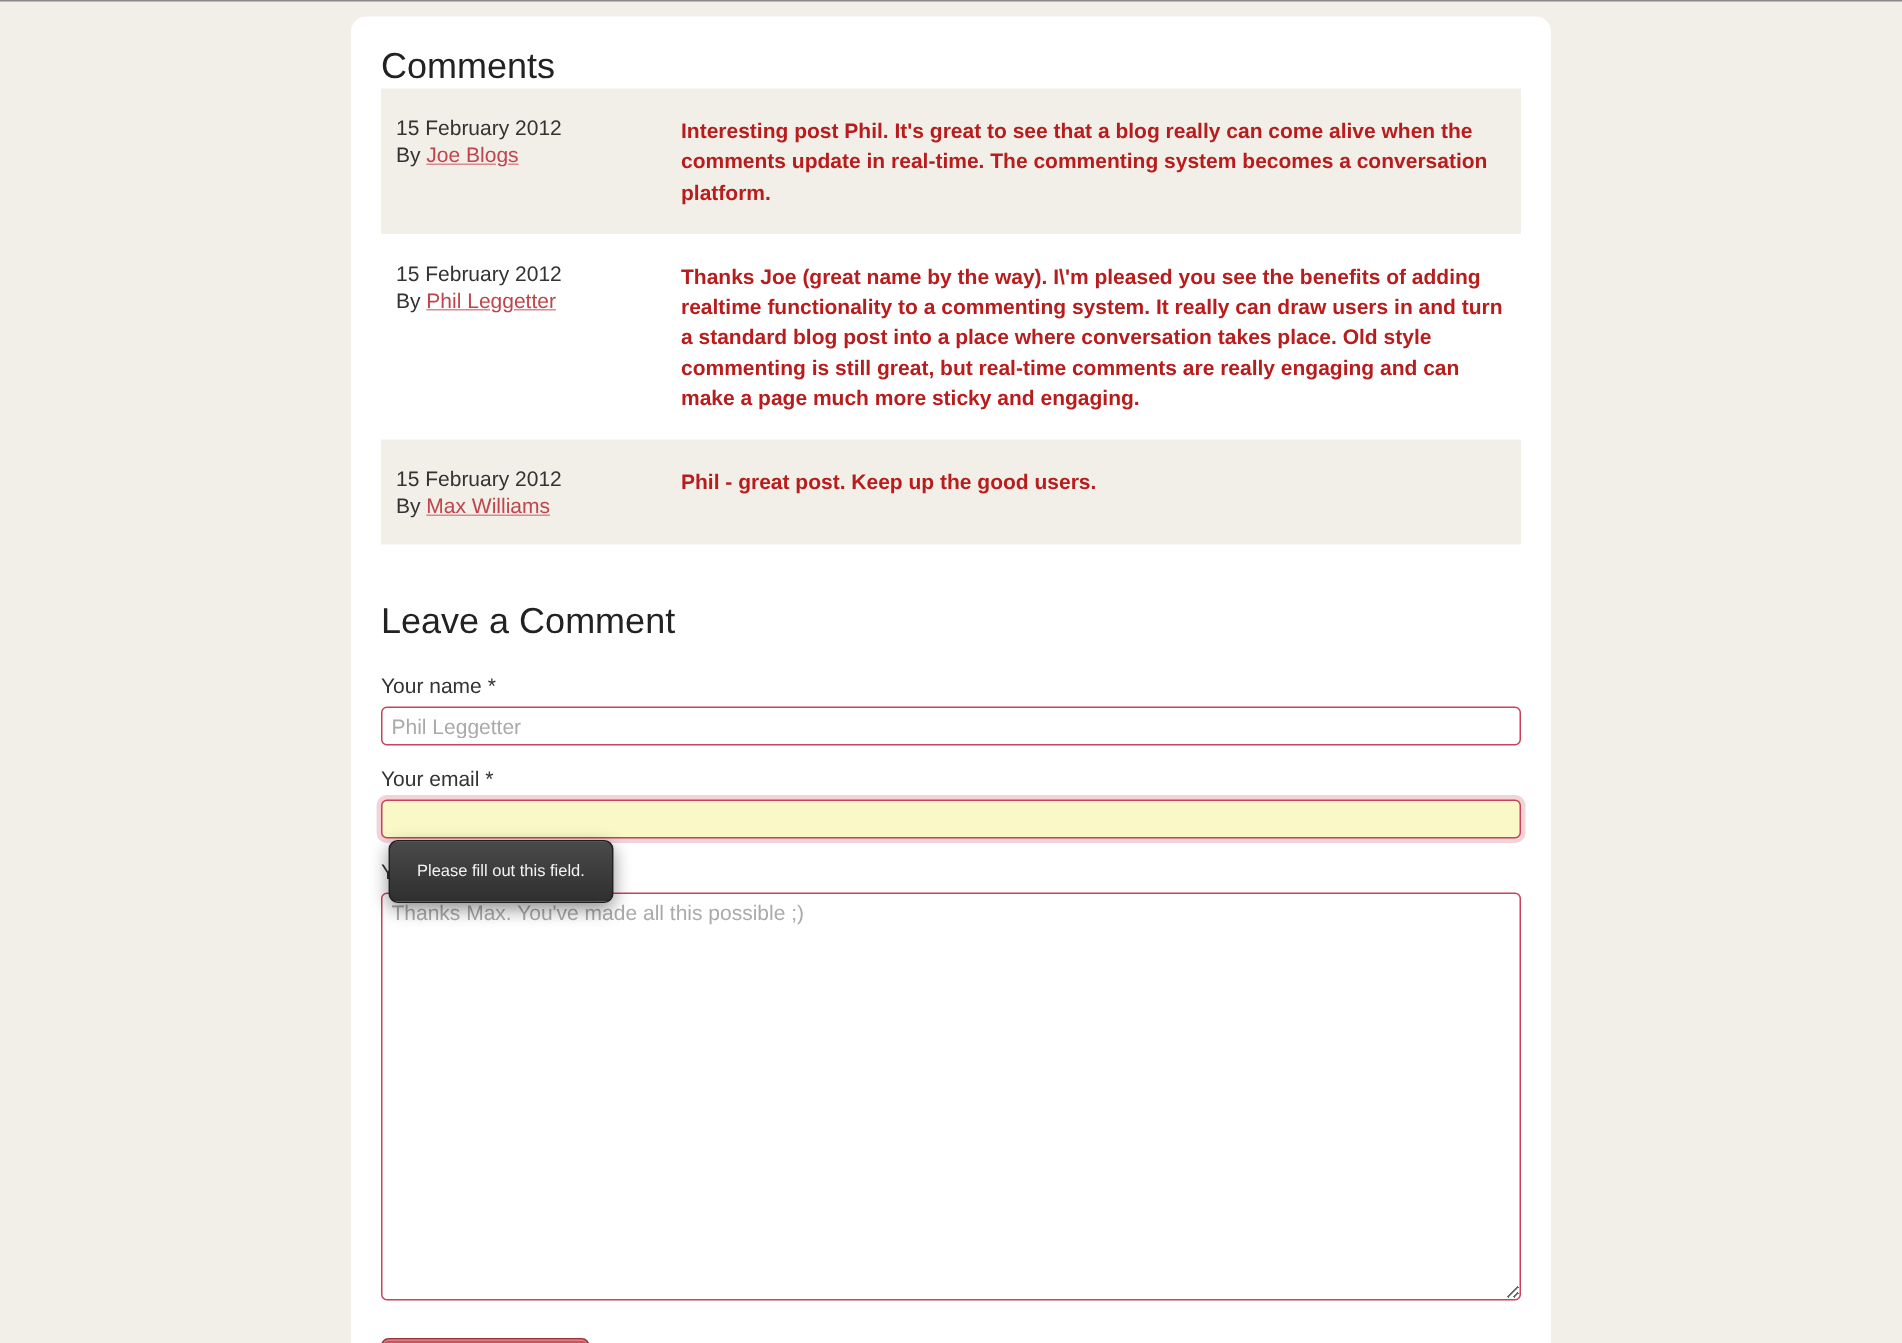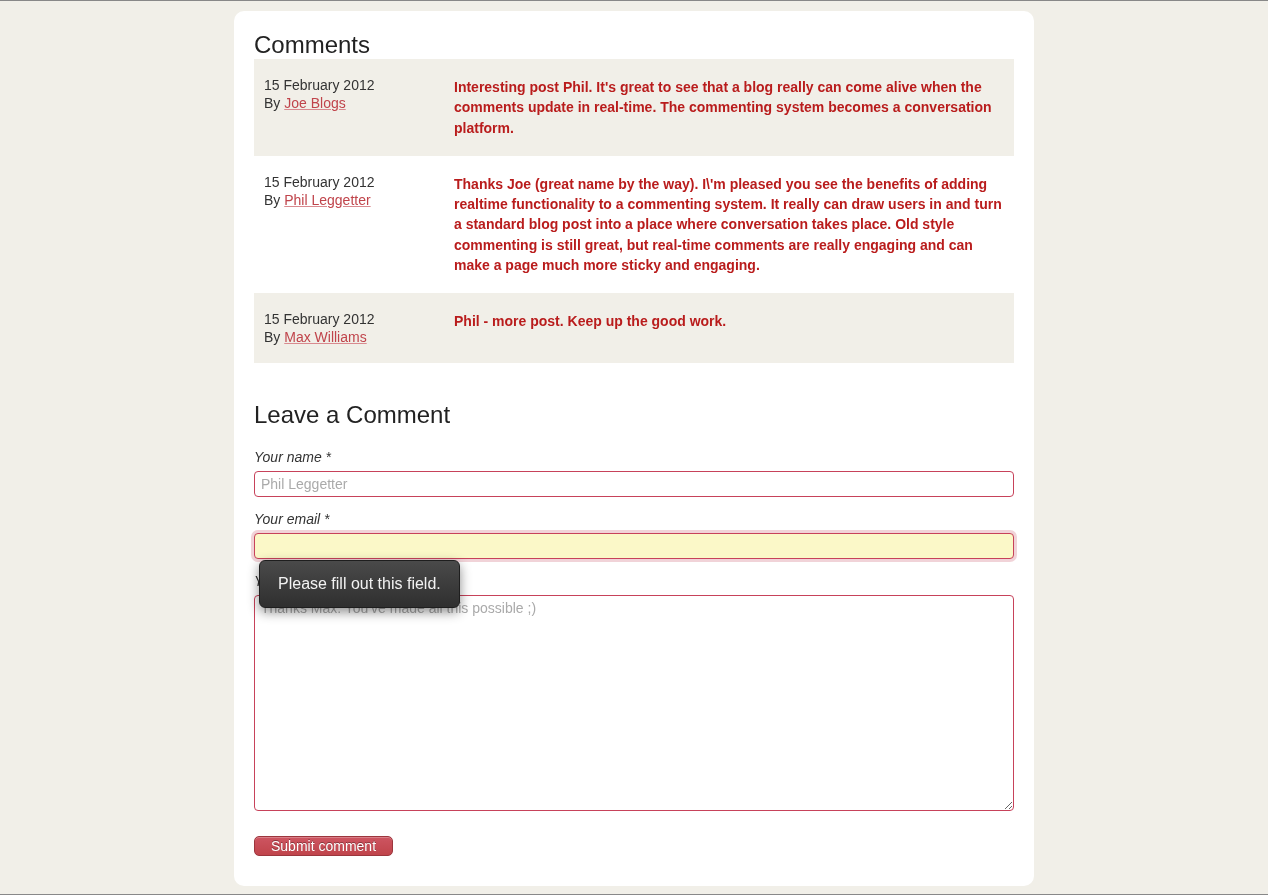--- a/index.html
+++ b/index.html
@@ -61,42 +61,41 @@
     .leave {
       margin-top: 38px;
     }
     .leave h2 { margin-bottom: 20px; }
     .field { margin-bottom: 14px; position: relative; }
     label {
       display: block;
       color: #333;
       font-size: 14px;
       margin-bottom: 6px;
-      font-style: italic;
     }
     input[type=text], input[type=email], textarea {
       width: 100%;
       font-family: inherit;
       font-size: 14px;
       border: 1px solid #c7425a;
       border-radius: 4px;
       padding: 4px 6px;
       background: #fff;
       outline: none;
     }
     input[type=text]::placeholder, textarea::placeholder {
       color: #aaa;
     }
     input.focused {
       background: #fbf8c8;
       box-shadow: 0 0 0 3px rgba(200, 80, 100, 0.25);
       border-color: #c7425a;
     }
     textarea {
-      height: 216px;
+      height: 272px;
       resize: both;
     }
     .submit {
       margin-top: 8px;
       background: linear-gradient(#cd5561, #c0444b);
       border: 1px solid #9c363d;
       border-radius: 5px;
       color: #fff;
       padding: 1px 16px;
       font-family: inherit;
@@ -106,21 +105,21 @@
       box-shadow: inset 0 1px 0 rgba(255,255,255,0.25);
     }
     .tooltip {
       position: absolute;
       top: 49px;
       left: 5px;
       background: linear-gradient(#4a4a4a, #2f2f2f);
       border: 1px solid #1e1e1e;
       border-radius: 6px;
       color: #f2f2f2;
-      font-size: 16px;
+      font-size: 11px;
       padding: 14px 18px;
       box-shadow: 0 4px 12px rgba(0,0,0,0.45);
       white-space: nowrap;
       z-index: 10;
     }
   </style>
 </head>
 <body>
 
 <div class="container">
@@ -148,21 +147,21 @@
       <div class="body">Thanks Joe (great name by the way). I\'m pleased you see the benefits of adding realtime functionality to a commenting system. It really can draw users in and turn a standard blog post into a place where conversation takes place. Old style commenting is still great, but real-time comments are really engaging and can make a page much more sticky and engaging.</div>
     </li>
     <li>
       <div class="meta">
         <div class="date">15 February 2012</div>
         <div class="by">
           <span>By</span>
           <a href="#">Max Williams</a>
         </div>
       </div>
-      <div class="body">Phil - more post. Keep up the good work.</div>
+      <div class="body">Phil - great post. Keep up the good users.</div>
     </li>
   </ol>
 
   <div class="leave">
     <h2>Leave a Comment</h2>
 
     <div class="field">
       <label>Your name *</label>
       <input type="text" placeholder="Phil Leggetter" style="">
     </div>

